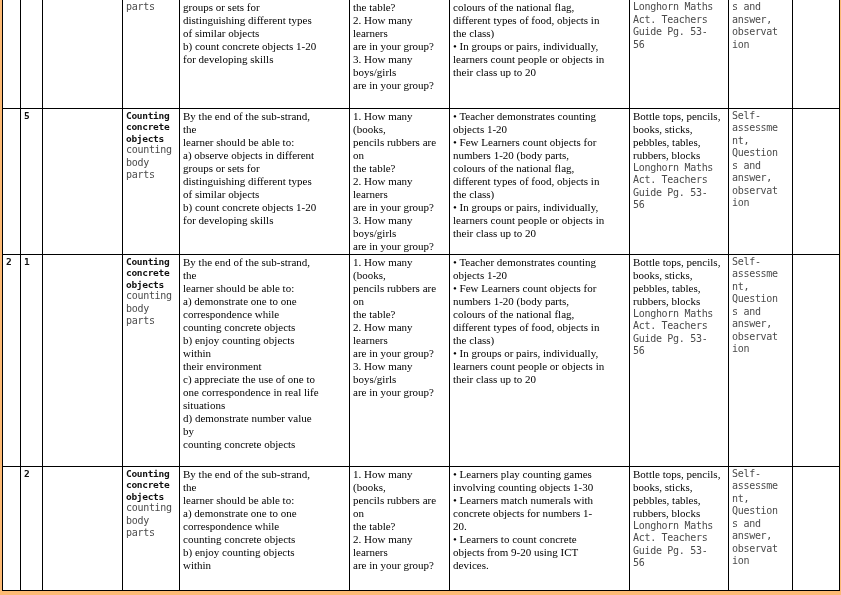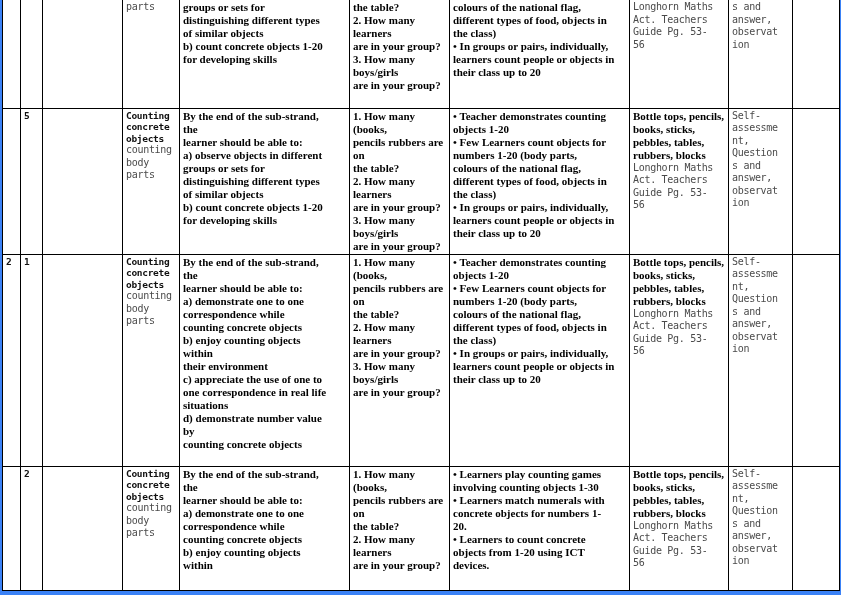--- a/index.html
+++ b/index.html
@@ -8,21 +8,21 @@
     background: #ffffff;
     width: 841px;
     height: 595px;
     overflow: hidden;
     font-family: "Liberation Serif", serif;
   }
   .page {
     position: relative;
     width: 841px;
     height: 595px;
-    background: #3b82f6;
+    background: #fdba74;
   }
   table.sow {
     border-collapse: collapse;
     table-layout: fixed;
     width: 837px;
     margin-left: 2px;
     margin-top: 0;
     background: #ffffff;
   }
   table.sow td {
@@ -39,21 +39,20 @@
   tr.r2 { height: 212px; }
   tr.r3 { height: 124px; }
 
   .blk { margin: 0; }
   .serif {
     font-family: "Liberation Serif", serif;
     font-size: 11px;
     line-height: 13px;
     color: #000000;
     white-space: pre-line;
-    font-weight: bold;
   }
   .mono {
     font-family: "DejaVu Sans Mono", monospace;
     font-size: 10px;
     line-height: 12.5px;
     color: #4a4a4a;
     white-space: pre-line;
     letter-spacing: -0.3px;
   }
   .mono-bold {
@@ -315,21 +314,21 @@
 learners
 are in your group?</div>
           </td>
           <td class="col-experiences">
             <div class="blk serif">• Learners play counting games
 involving counting objects 1-30</div>
             <div class="blk serif">• Learners match numerals with
 concrete objects for numbers 1-
 20.</div>
             <div class="blk serif">• Learners to count concrete
-objects from 1-20 using ICT
+objects from 9-20 using ICT
 devices.</div>
           </td>
           <td class="col-resources">
             <div class="blk serif">Bottle tops, pencils,
 books, sticks,
 pebbles, tables,
 rubbers, blocks</div>
             <div class="blk mono">Longhorn Maths
 Act. Teachers
 Guide Pg. 53-

